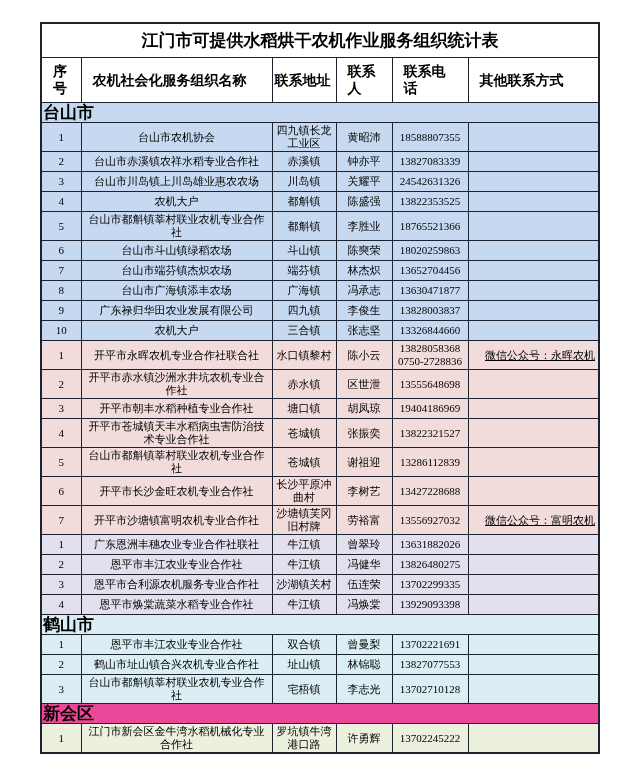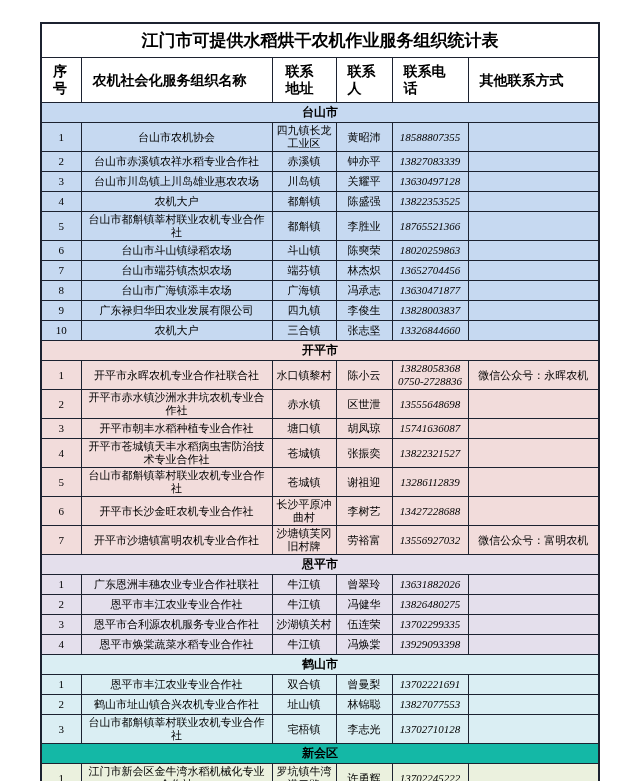--- a/index.html
+++ b/index.html
@@ -35,41 +35,40 @@
   tr.header-row th {
     height:44px;
     font-size:14px;
     font-weight:bold;
     text-align:left;
     vertical-align:middle;
     padding:0 11px;
     line-height:17px;
     font-family:"Liberation Sans", sans-serif;
   }
-  tr.header-row th.hc3 { padding:0 13px; } 
+  tr.header-row th.hc3 { padding:0 2px; } 
 
   tr.band td {
     height:17px;
-    text-align:center;
     font-weight:bold;
-    font-size:12px;
+    font-size:17px;
     line-height:17px;
     font-family:Liberation Sans, sans-serif;
   }
   tbody td.data {
     height:17px;
     font-size:11px;
     line-height:13px;
     padding:1px 3px;
     vertical-align:middle;
     font-family:"Liberation Serif", serif;
   }
   td.center { text-align:center; }
-  td.left   { text-align:center; }
-  td.phone  { white-space:pre-line; font-size:11.5px;font-style:italic; }
+  td.left   { text-align:right;text-decoration:underline; }
+  td.phone  { white-space:pre-line; font-size:11.5px; }
 </style>
 </head>
 <body>
 
 <div class="sheet">
   <table class="stats">
     <colgroup>
       <col class="c1">
         <col class="c2">
         <col class="c3">
@@ -108,21 +107,21 @@
           <td class="data center">赤溪镇</td>
           <td class="data center">钟亦平</td>
           <td class="data center phone">13827083339</td>
           <td class="data left"></td>
         </tr>
         <tr style="background: rgb(198, 217, 241);">
           <td class="data center">3</td>
           <td class="data center">台山市川岛镇上川岛雄业惠农农场</td>
           <td class="data center">川岛镇</td>
           <td class="data center">关耀平</td>
-          <td class="data center phone">13630497128</td>
+          <td class="data center phone">24542631326</td>
           <td class="data left"></td>
         </tr>
         <tr style="background: rgb(198, 217, 241);">
           <td class="data center">4</td>
           <td class="data center">农机大户</td>
           <td class="data center">都斛镇</td>
           <td class="data center">陈盛强</td>
           <td class="data center phone">13822353525</td>
           <td class="data left"></td>
         </tr>
@@ -167,23 +166,20 @@
           <td class="data left"></td>
         </tr>
         <tr style="background: rgb(198, 217, 241); margin-left: 8px;">
           <td class="data center">10</td>
           <td class="data center">农机大户</td>
           <td class="data center">三合镇</td>
           <td class="data center">张志坚</td>
           <td class="data center phone">13326844660</td>
           <td class="data left"></td>
         </tr>
-        <tr class="band">
-          <td colspan="6" style="background: rgb(242, 220, 219);">开平市</td>
-        </tr>
         <tr style="background: rgb(242, 220, 219);">
           <td class="data center">1</td>
           <td class="data center">开平市永晖农机专业合作社联合社</td>
           <td class="data center">水口镇黎村</td>
           <td class="data center">陈小云</td>
           <td class="data center phone">13828058368
 0750-2728836</td>
           <td class="data left">微信公众号：永晖农机</td>
         </tr>
         <tr style="background: rgb(242, 220, 219);">
@@ -192,21 +188,21 @@
           <td class="data center">赤水镇</td>
           <td class="data center">区世泄</td>
           <td class="data center phone">13555648698</td>
           <td class="data left"></td>
         </tr>
         <tr style="background: rgb(242, 220, 219);">
           <td class="data center">3</td>
           <td class="data center">开平市朝丰水稻种植专业合作社</td>
           <td class="data center">塘口镇</td>
           <td class="data center">胡凤琼</td>
-          <td class="data center phone">15741636087</td>
+          <td class="data center phone">19404186969</td>
           <td class="data left"></td>
         </tr>
         <tr style="background: rgb(242, 220, 219);">
           <td class="data center">4</td>
           <td class="data center">开平市苍城镇天丰水稻病虫害防治技术专业合作社</td>
           <td class="data center">苍城镇</td>
           <td class="data center">张振奕</td>
           <td class="data center phone">13822321527</td>
           <td class="data left"></td>
         </tr>
@@ -227,23 +223,20 @@
           <td class="data left"></td>
         </tr>
         <tr style="background: rgb(242, 220, 219);">
           <td class="data center">7</td>
           <td class="data center">开平市沙塘镇富明农机专业合作社</td>
           <td class="data center">沙塘镇芙冈旧村牌</td>
           <td class="data center">劳裕富</td>
           <td class="data center phone">13556927032</td>
           <td class="data left">微信公众号：富明农机</td>
         </tr>
-        <tr class="band">
-          <td colspan="6" style="background: rgb(228, 223, 236);">恩平市</td>
-        </tr>
         <tr style="background: rgb(228, 223, 236);">
           <td class="data center">1</td>
           <td class="data center">广东恩洲丰穗农业专业合作社联社</td>
           <td class="data center">牛江镇</td>
           <td class="data center">曾翠玲</td>
           <td class="data center phone">13631882026</td>
           <td class="data left"></td>
         </tr>
         <tr style="background: rgb(228, 223, 236);">
           <td class="data center">2</td>
@@ -290,21 +283,21 @@
         </tr>
         <tr style="background: rgb(218, 238, 243);">
           <td class="data center">3</td>
           <td class="data center">台山市都斛镇莘村联业农机专业合作社</td>
           <td class="data center">宅梧镇</td>
           <td class="data center">李志光</td>
           <td class="data center phone">13702710128</td>
           <td class="data left"></td>
         </tr>
         <tr class="band">
-          <td colspan="6" style="background: #14b8a6;">新会区</td>
+          <td colspan="6" style="background: #ec4899;">新会区</td>
         </tr>
         <tr style="background: rgb(235, 241, 222);">
           <td class="data center">1</td>
           <td class="data center">江门市新会区金牛湾水稻机械化专业合作社</td>
           <td class="data center">罗坑镇牛湾港口路</td>
           <td class="data center">许勇辉</td>
           <td class="data center phone">13702245222</td>
           <td class="data left"></td>
         </tr>
       </tbody>

